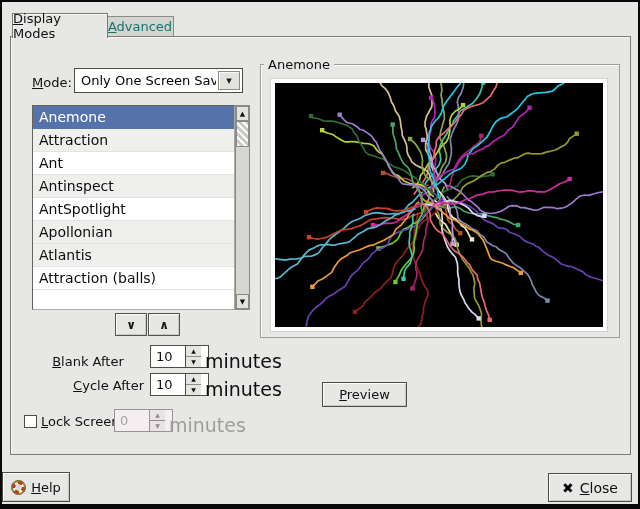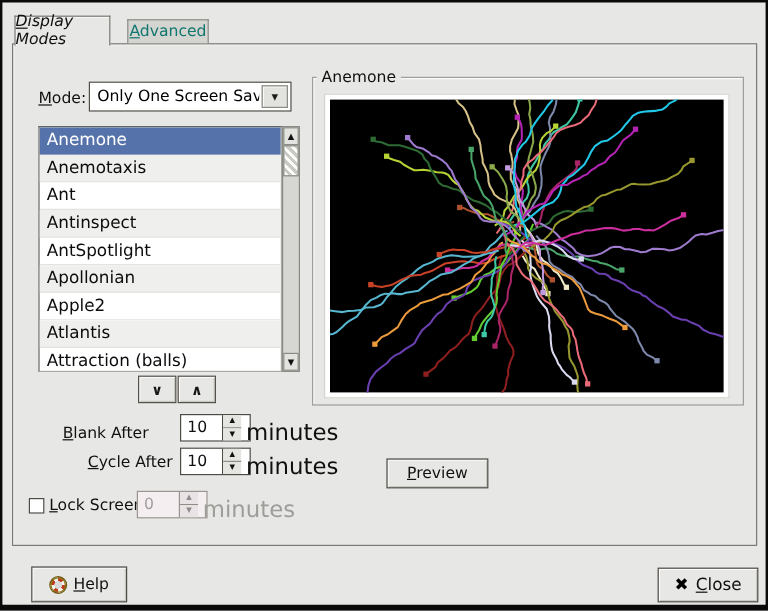--- a/index.html
+++ b/index.html
@@ -5,23 +5,23 @@
   html,body{margin:0;padding:0;background:#9a9a9a;}
   *{box-sizing:border-box;font-family:"DejaVu Sans","Liberation Sans",sans-serif;}
   .window{position:relative;width:640px;height:509px;background:#e7e7e5;
     border:2px solid #0a0a0a;border-bottom-width:5px;overflow:hidden;}
   .abs{position:absolute;}
   .mn{text-decoration:underline;}
   
   .page{left:8px;top:34px;width:621px;height:419px;border:1px solid #7b7b76;
     box-shadow:inset 1px 1px 0 #f6f6f4;}
   .tab{display:flex;align-items:center;justify-content:center;font-size:13px;color:#101010;cursor:default;}
-  .tab-active{left:10px;top:11px;width:80px;height:25px;background:#e7e7e5;
+  .tab-active{left:10px;top:11px;width:96px;height:25px;background:#e7e7e5;
     border:1px solid #7b7b76;border-bottom:none;z-index:3;
-    box-shadow:inset 1px 1px 0 #f6f6f4;font-style:italic;}
+    box-shadow:inset 1px 1px 0 #f6f6f4;}
   .tab-idle{left:104px;top:14px;width:68px;height:20px;background:#d4d4d1;
     border:1px solid #8d8d88;border-bottom:none;z-index:1;color:#0f766e;}
   
   .label{font-size:13px;color:#101010;}
   .combo{left:72px;top:66px;width:169px;height:25px;border:1px solid #4f4c46;background:#fff;
     display:flex;align-items:stretch;}
   .combo-text{flex:1;font-size:13px;line-height:23px;padding-left:6px;white-space:nowrap;overflow:hidden;}
   .combo-btn{width:22px;margin:2px;border:1px solid #8b8b86;background:#e2e2df;
     display:flex;align-items:center;justify-content:center;font-size:11px;color:#1c1c1c;
     box-shadow:inset 1px 1px 0 #fafaf8;}
@@ -60,21 +60,21 @@
   .frame{left:258px;top:62px;width:360px;height:274px;border:1px solid #9d9d99;
     box-shadow:inset 1px 1px 0 #fbfbf9;}
   .frame-label{left:262px;top:55px;background:#e7e7e5;padding:0 4px;font-size:13px;color:#101010;z-index:2;}
   .preview-wrap{left:268px;top:76px;width:338px;height:254px;background:#fff;border:1px solid #d2d2cf;}
   .preview-black{position:absolute;left:4px;top:4px;width:328px;height:244px;background:#000;}
   
   .btn{background:#e7e7e5;border:1px solid #4f4c46;display:flex;align-items:center;justify-content:center;
     font-size:13px;color:#101010;box-shadow:inset 1px 1px 0 #fbfbf9, inset -1px -1px 0 #c9c9c3;cursor:default;}
   .btn-preview{left:320px;top:380px;width:85px;height:25px;}
   .btn-settings{left:470px;top:380px;width:85px;height:25px;}
-  .btn-help{left:24px;top:470px;width:80px;height:30px;gap:5px;}
+  .btn-help{left:0;top:470px;width:68px;height:30px;gap:5px;}
   .btn-close{left:546px;top:471px;width:84px;height:29px;gap:6px;font-size:14px;}
   .close-x{font-size:14px;font-weight:bold;color:#000;}
   .lifering{width:15px;height:15px;border-radius:50%;border:1px solid #6b5a10;
     background:
       radial-gradient(circle at 50% 50%, #d9d9d9 0 3px, rgba(0,0,0,0) 3.5px),
       conic-gradient(#c23a1e 0 45deg,#f3f3f0 45deg 90deg,#c23a1e 90deg 135deg,#f3f3f0 135deg 180deg,
                      #c23a1e 180deg 225deg,#f3f3f0 225deg 270deg,#c23a1e 270deg 315deg,#f3f3f0 315deg 360deg);
     box-shadow:inset 0 0 0 1px #8d7a20;}
 </style>
 </head>
@@ -94,26 +94,25 @@
   <div class="abs label" style="left:30px;top:73px;"><span class="mn">M</span><span>ode:</span></div>
   <div class="abs combo">
     <div class="combo-text">Only One Screen Saver</div>
     <div class="combo-btn">
       <span>▾</span>
     </div>
   </div>
 
   <div class="abs list" id="saver-list">
       <div class="row sel">Anemone</div>
-      <div class="row alt">Anemotaxis</div>
+      <div class="row alt">Attraction</div>
       <div class="row">Ant</div>
       <div class="row alt">Antinspect</div>
       <div class="row">AntSpotlight</div>
       <div class="row alt">Apollonian</div>
-      <div class="row">Apple2</div>
       <div class="row alt">Atlantis</div>
       <div class="row">Attraction (balls)</div>
     </div>
 
   <div class="abs vscroll">
     <div class="sc-btn" style="top:0;">
         <span>▲</span>
       </div>
     <div class="sc-thumb"></div>
     <div class="sc-btn" style="bottom:0;">

